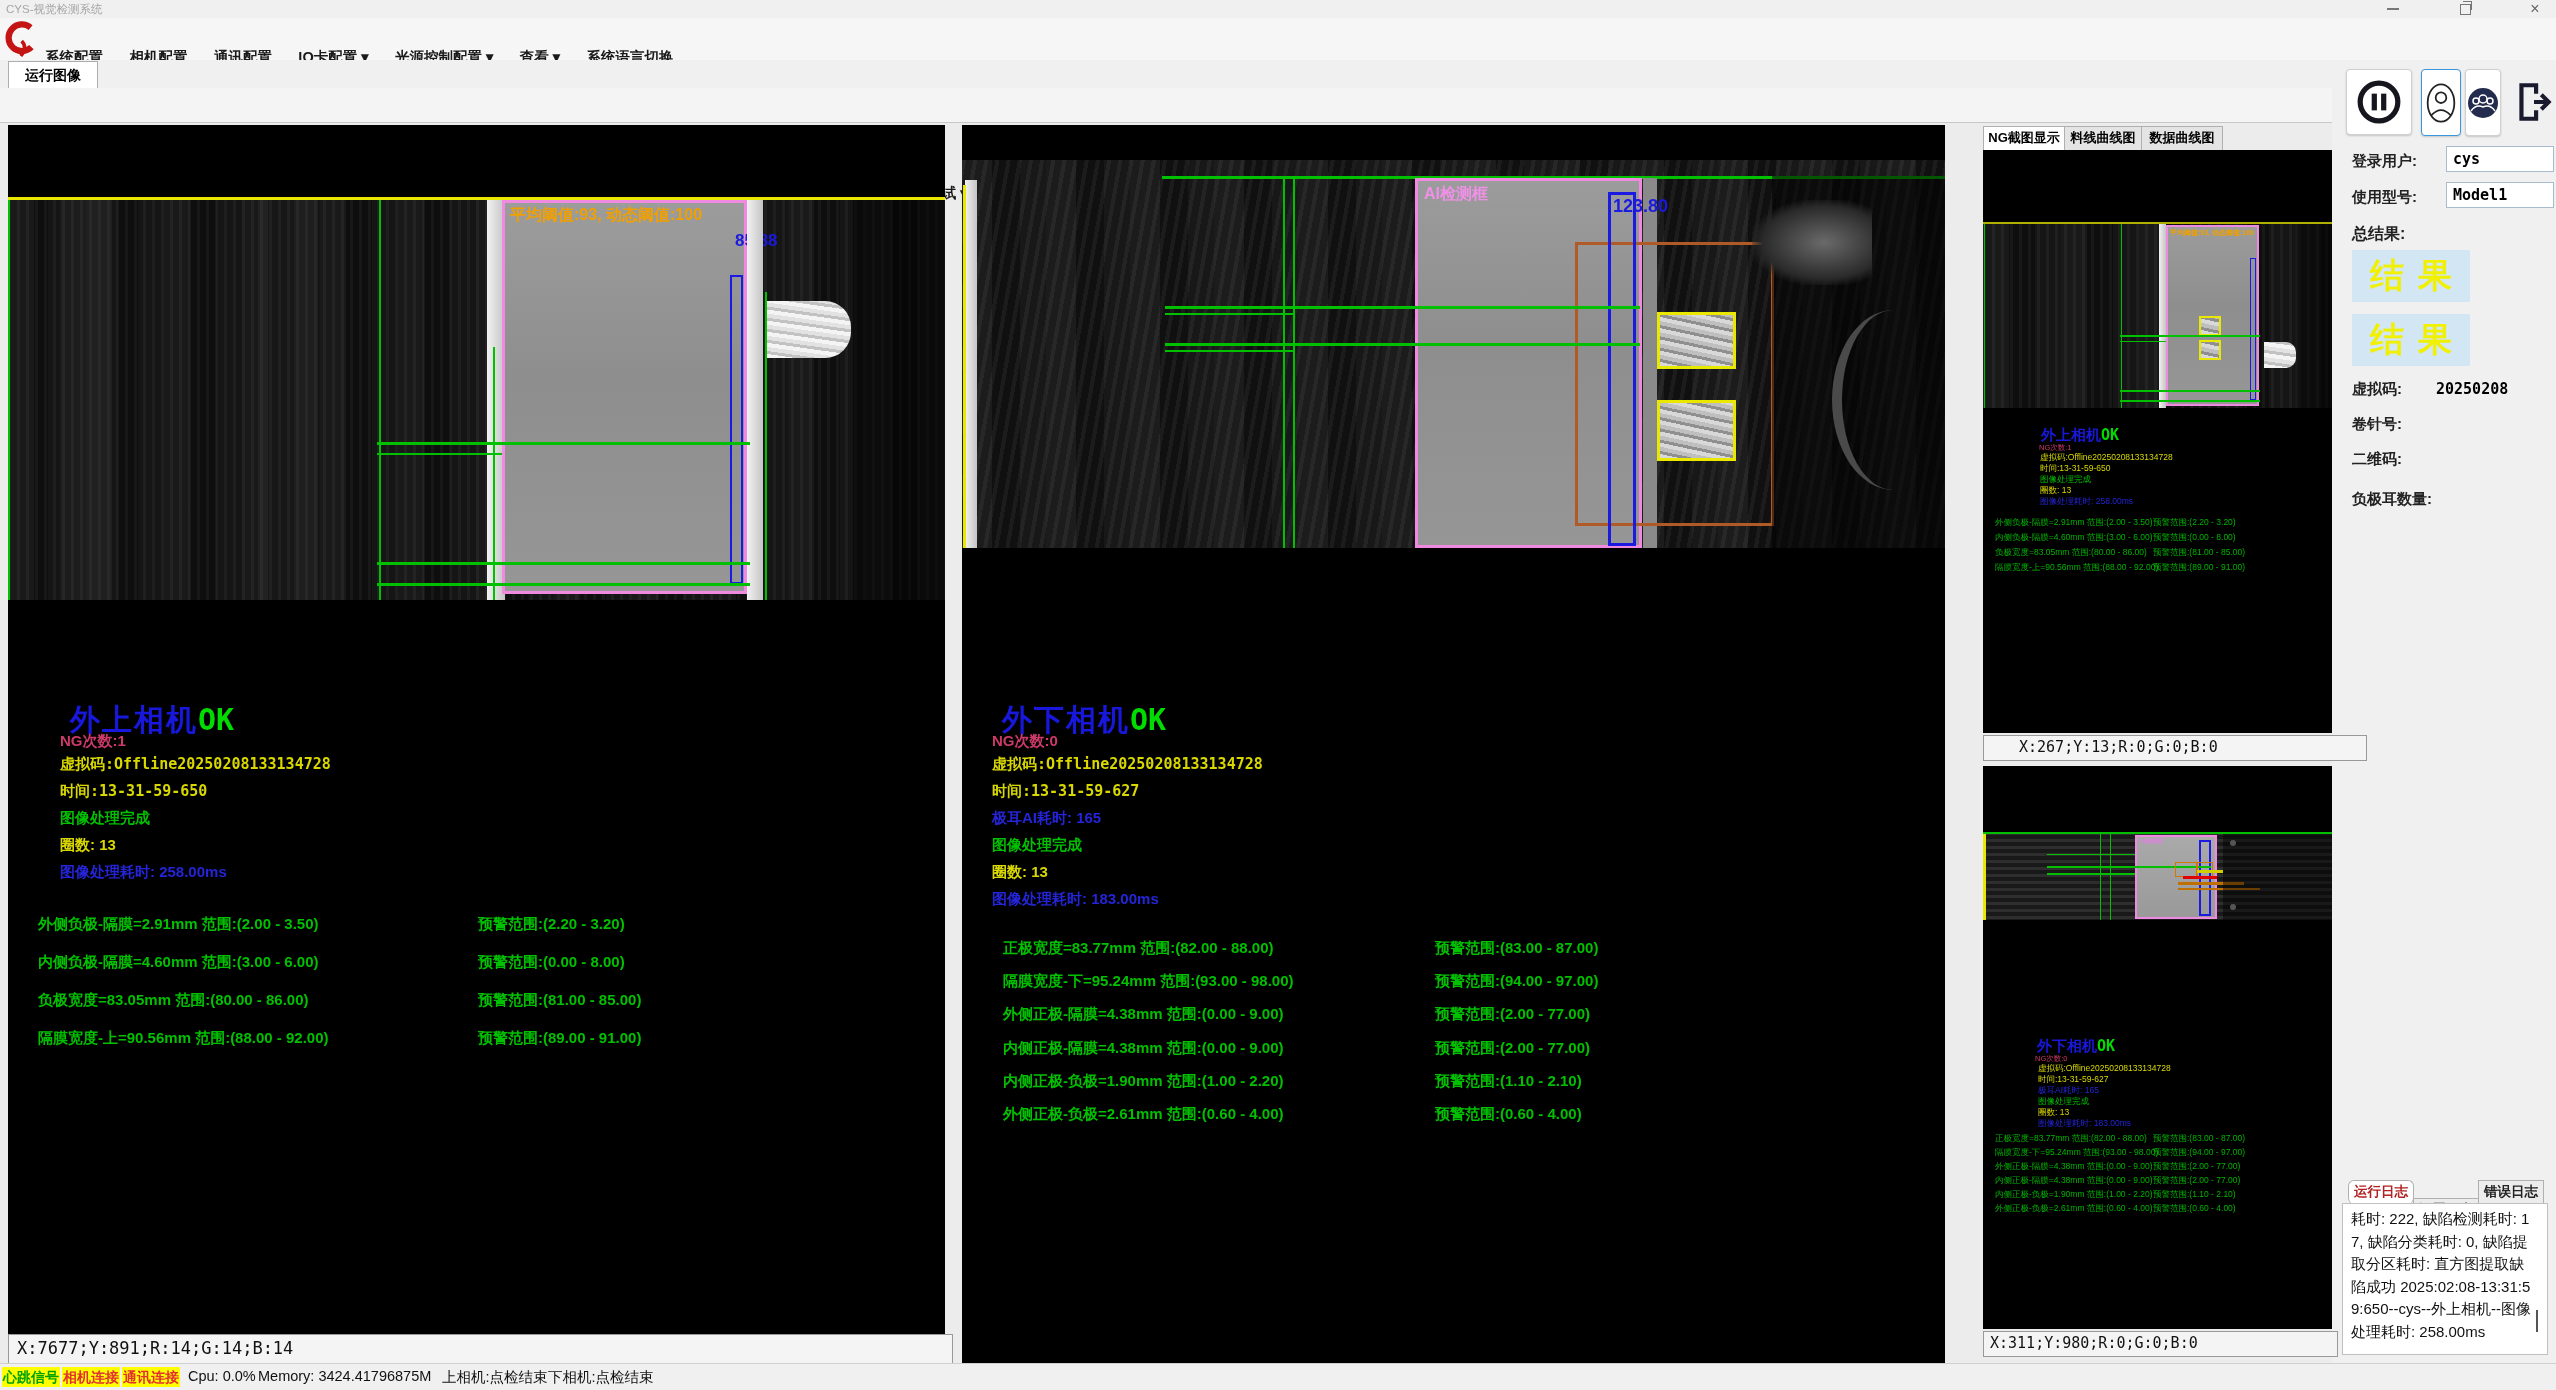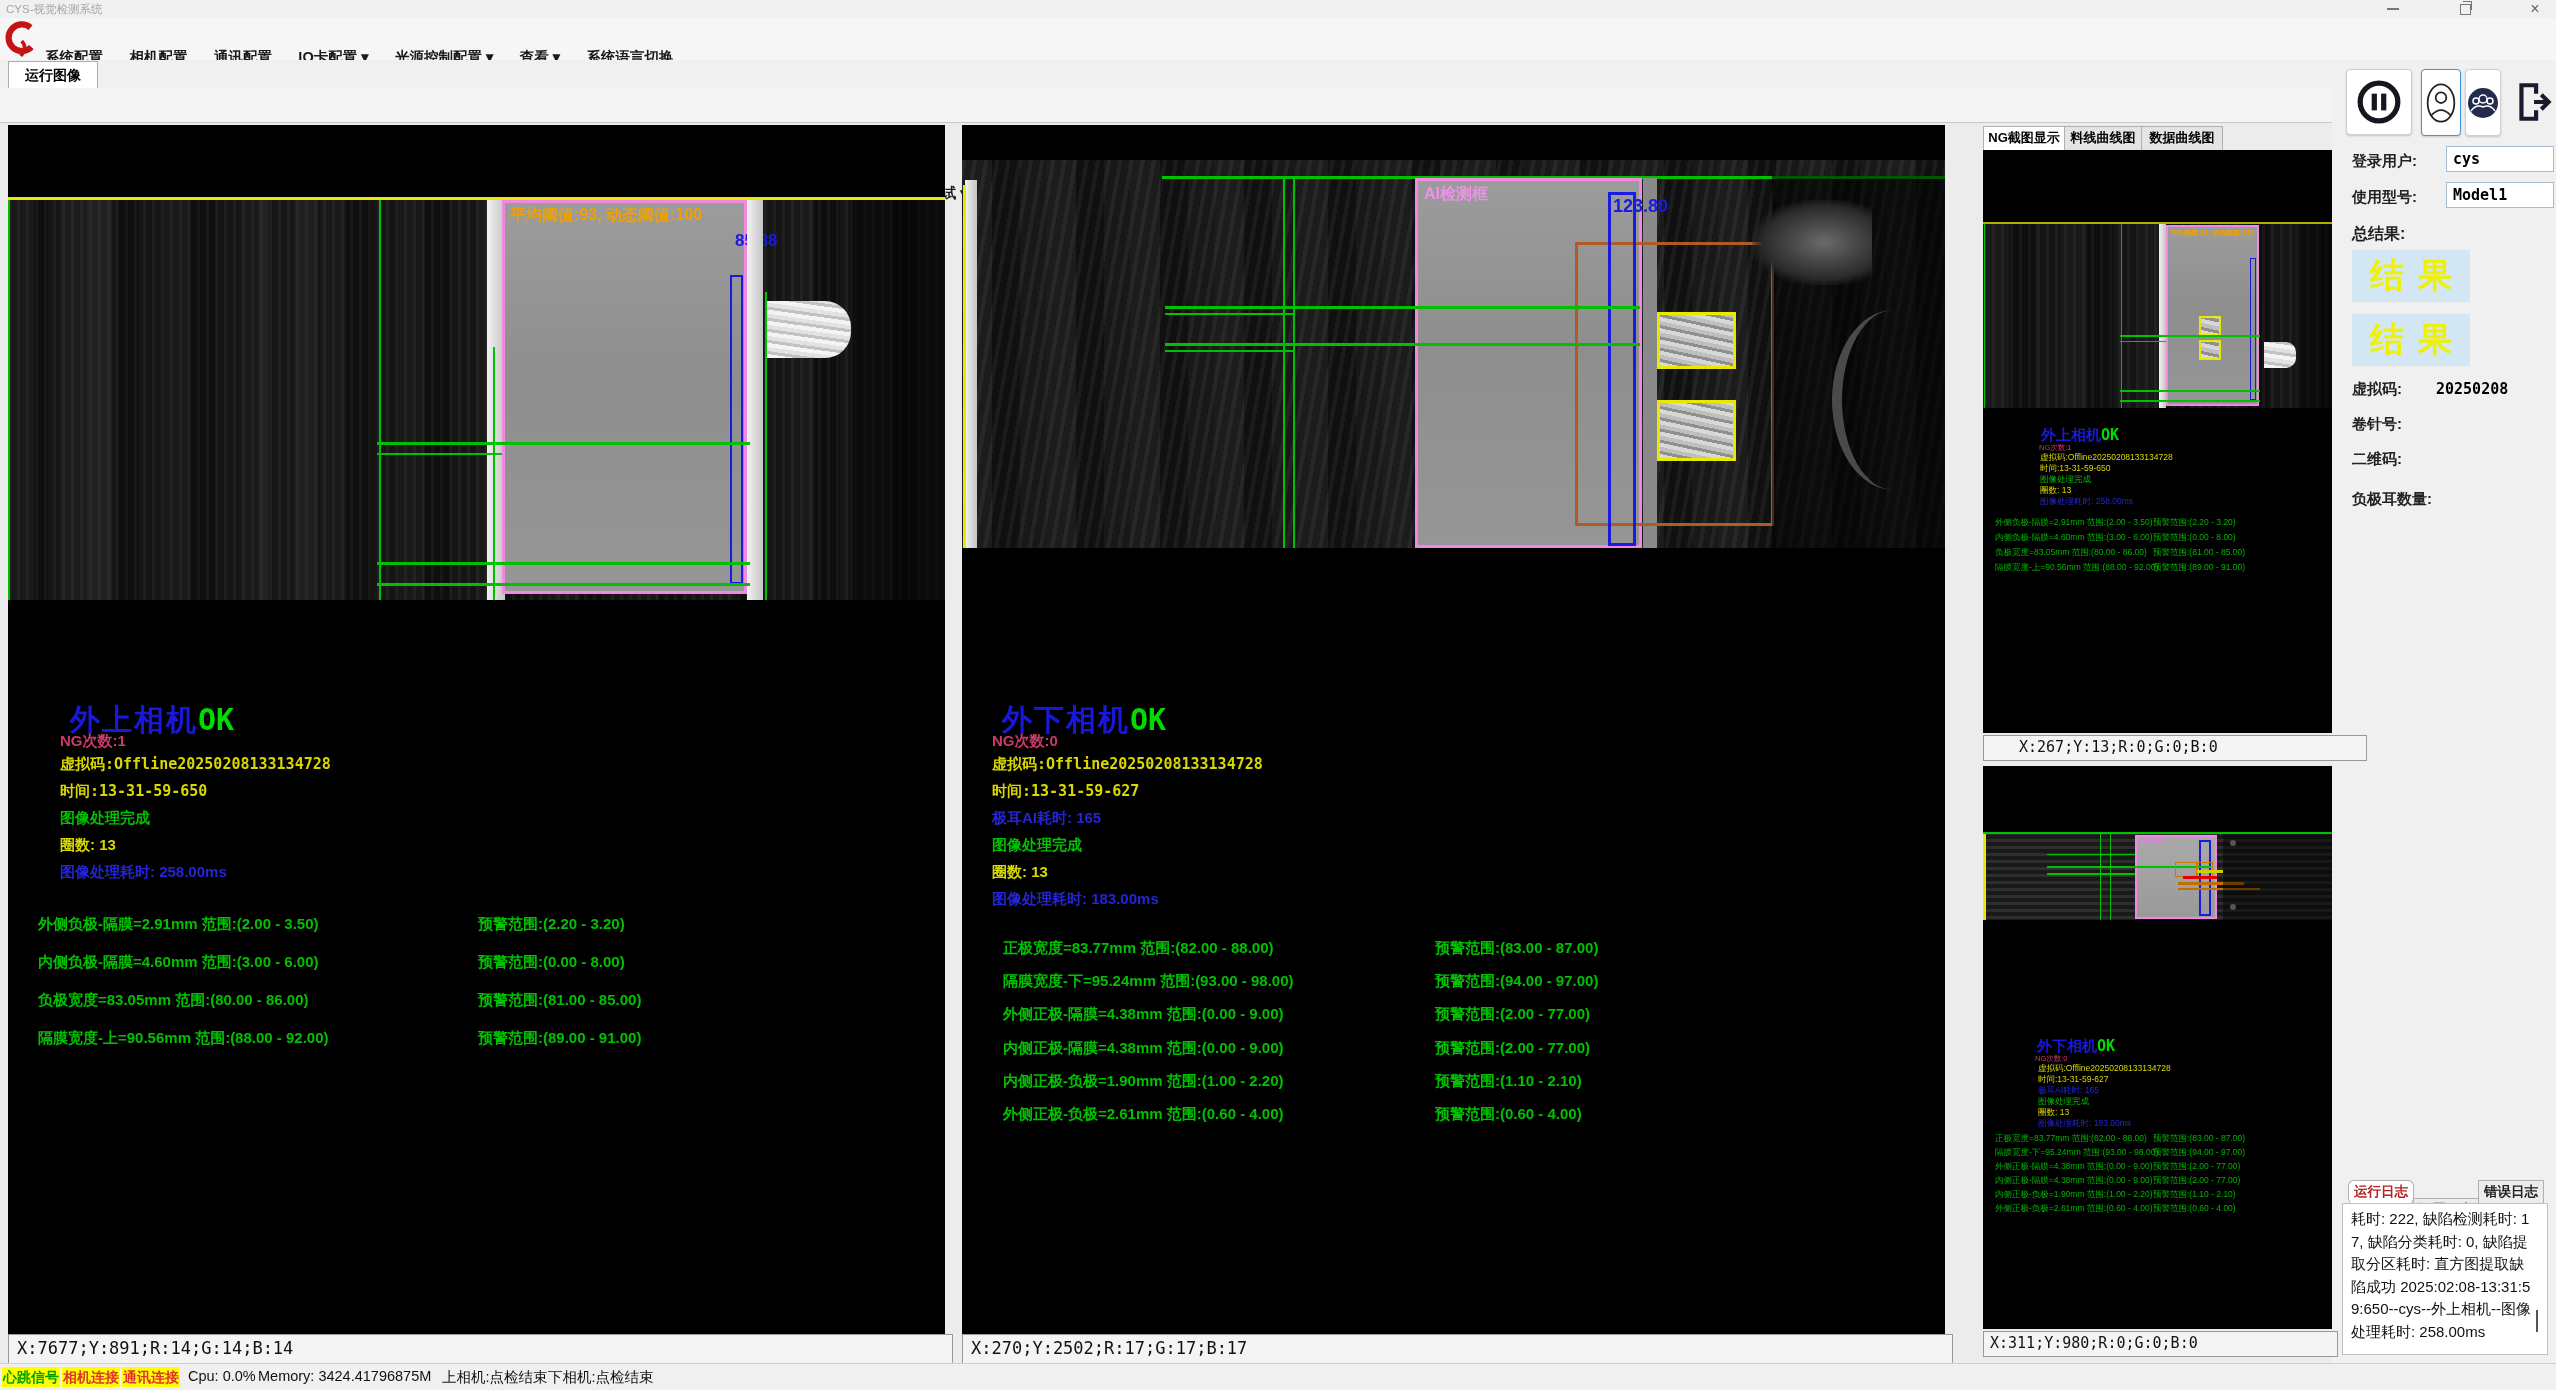--- a/index.html
+++ b/index.html
@@ -219,21 +219,20 @@
   <div class="meas" style="left:41px;top:847px;">隔膜宽度-下=95.24mm 范围:(93.00 - 98.00)</div>
   <div class="meas" style="left:473px;top:847px;">预警范围:(94.00 - 97.00)</div>
   <div class="meas" style="left:41px;top:880px;">外侧正极-隔膜=4.38mm 范围:(0.00 - 9.00)</div>
   <div class="meas" style="left:473px;top:880px;">预警范围:(2.00 - 77.00)</div>
   <div class="meas" style="left:41px;top:914px;">内侧正极-隔膜=4.38mm 范围:(0.00 - 9.00)</div>
   <div class="meas" style="left:473px;top:914px;">预警范围:(2.00 - 77.00)</div>
   <div class="meas" style="left:41px;top:947px;">内侧正极-负极=1.90mm 范围:(1.00 - 2.20)</div>
   <div class="meas" style="left:473px;top:947px;">预警范围:(1.10 - 2.10)</div>
   <div class="meas" style="left:41px;top:980px;">外侧正极-负极=2.61mm 范围:(0.60 - 4.00)</div>
   <div class="meas" style="left:473px;top:980px;">预警范围:(0.60 - 4.00)</div>
-  <div class="abs coordbar" style="left:0;top:1209px;width:981px;height:28px;">X:270;Y:2502;R:17;G:17;B:17</div>
 </div>
 
 <div class="ngtab sel abs" style="left:1983px;top:126px;width:80px;">NG截图显示</div>
 <div class="ngtab abs" style="left:2064px;top:126px;width:76px;">料线曲线图</div>
 <div class="ngtab abs" style="left:2141px;top:126px;width:80px;">数据曲线图</div>
 
 <div class="abs campanel" style="left:1983px;top:150px;width:349px;height:583px;">
   <div class="abs strip tex1" style="left:0;top:72px;width:349px;height:186px;">
     <div class="abs" style="left:0;top:0;width:349px;height:2px;background:#b0b000;"></div>
     <div class="vl" style="left:1px;top:2px;width:1px;height:184px;"></div>

